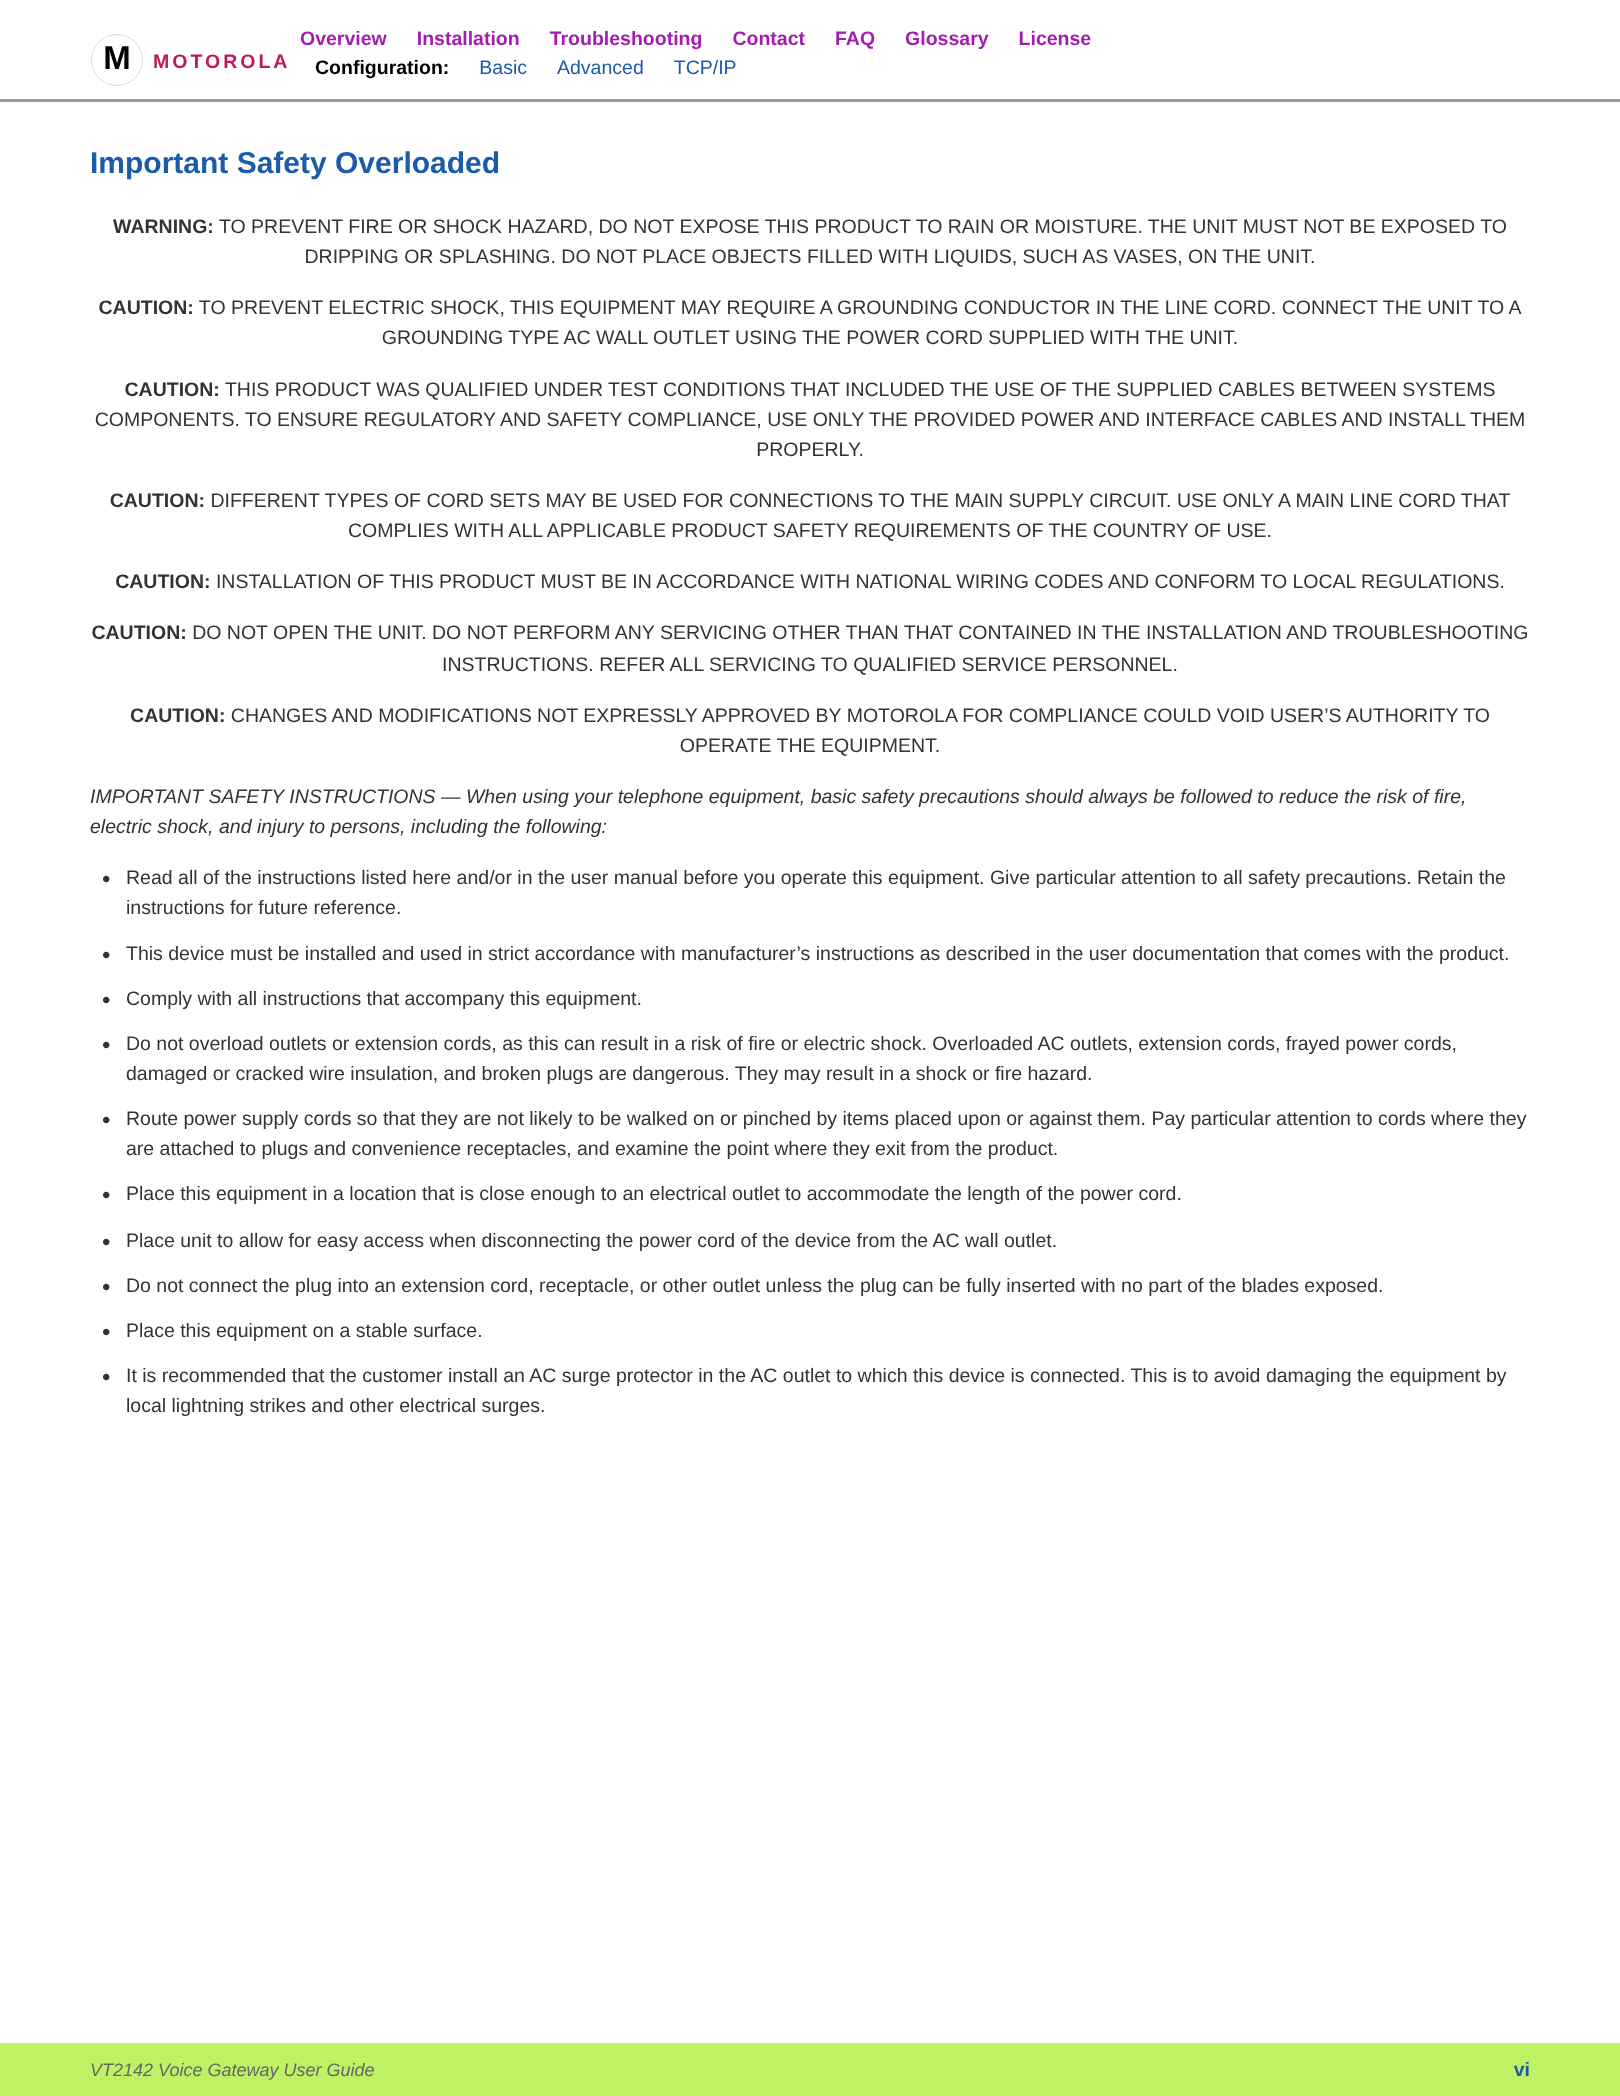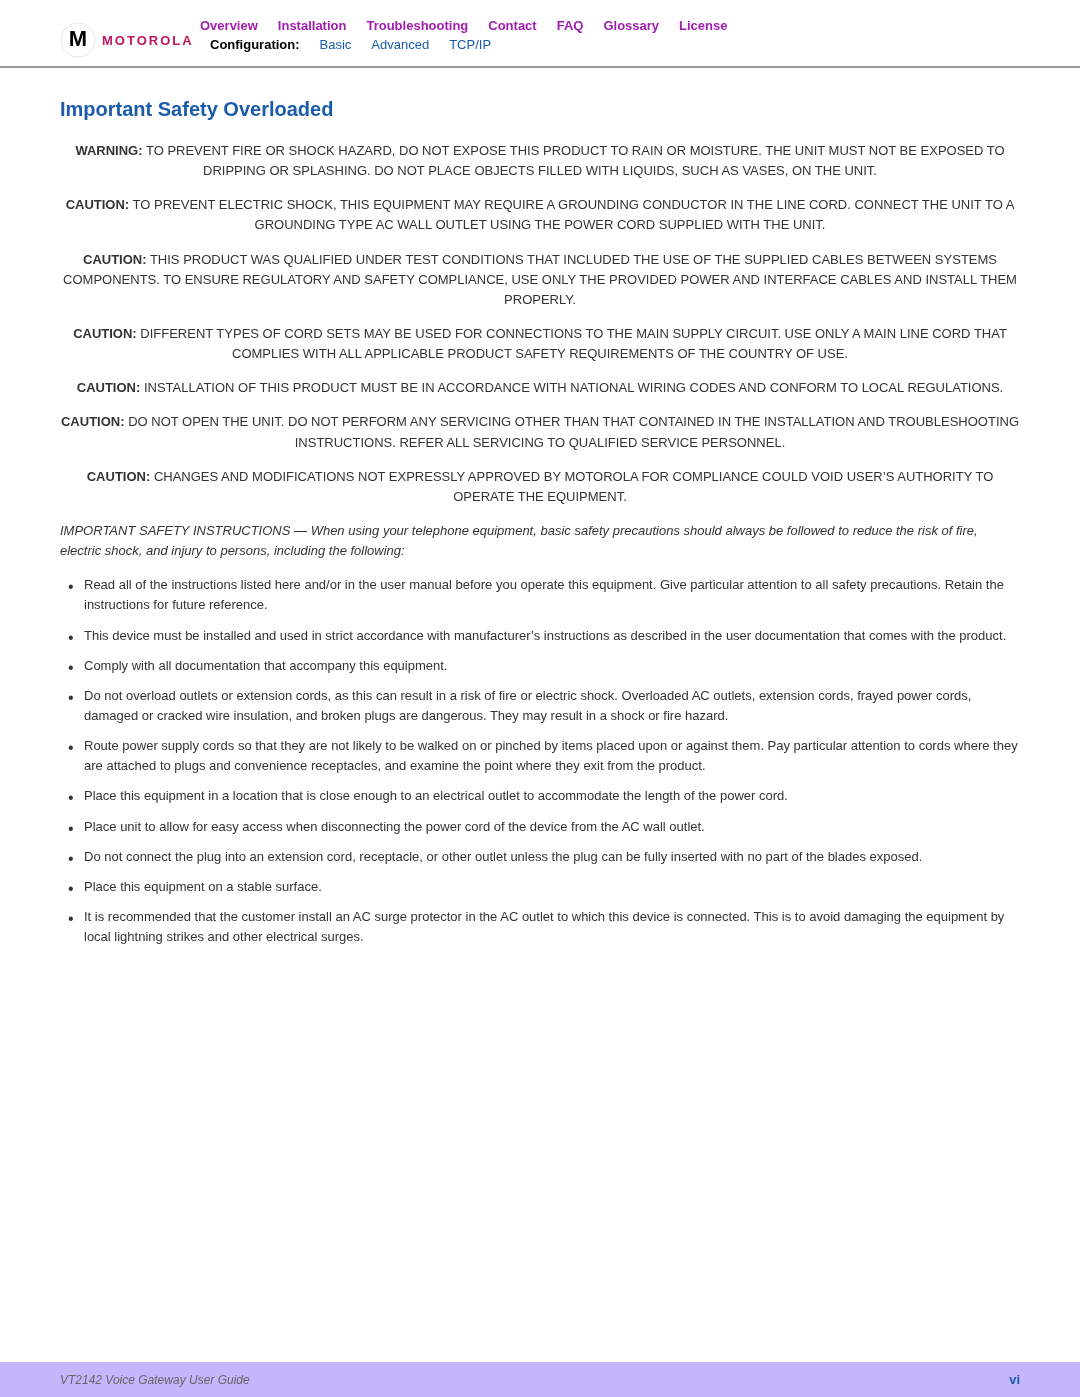--- a/index.html
+++ b/index.html
@@ -123,21 +123,21 @@
     .footer {
       display: flex;
       justify-content: space-between;
       align-items: center;
       padding: 10px 60px;
       margin-top: auto;
       position: fixed;
       bottom: 0;
       left: 0;
       right: 0;
-      background: #c4b5fd;
+      background: #bef264;
     }
     .footer-left {
       font-size: 12px;
       color: #666;
       font-style: italic;
     }
     .footer-right {
       font-size: 13px;
       color: #1a5baa;
       font-weight: bold;
@@ -204,21 +204,21 @@
 
   <p class="para">
     <span class="para-bold-label">CAUTION:</span><span> CHANGES AND MODIFICATIONS NOT EXPRESSLY APPROVED BY MOTOROLA FOR COMPLIANCE COULD VOID USER’S AUTHORITY TO OPERATE THE EQUIPMENT.</span>
   </p>
 
   <p class="italic-para">IMPORTANT SAFETY INSTRUCTIONS — When using your telephone equipment, basic safety precautions should always be followed to reduce the risk of fire, electric shock, and injury to persons, including the following:</p>
 
   <ul class="bullet-list">
     <li>Read all of the instructions listed here and/or in the user manual before you operate this equipment. Give particular attention to all safety precautions. Retain the instructions for future reference.</li>
     <li>This device must be installed and used in strict accordance with manufacturer’s instructions as described in the user documentation that comes with the product.</li>
-    <li>Comply with all documentation that accompany this equipment.</li>
+    <li>Comply with all instructions that accompany this equipment.</li>
     <li>Do not overload outlets or extension cords, as this can result in a risk of fire or electric shock. Overloaded AC outlets, extension cords, frayed power cords, damaged or cracked wire insulation, and broken plugs are dangerous. They may result in a shock or fire hazard.</li>
     <li>Route power supply cords so that they are not likely to be walked on or pinched by items placed upon or against them. Pay particular attention to cords where they are attached to plugs and convenience receptacles, and examine the point where they exit from the product.</li>
     <li>Place this equipment in a location that is close enough to an electrical outlet to accommodate the length of the power cord.</li>
     <li>Place unit to allow for easy access when disconnecting the power cord of the device from the AC wall outlet.</li>
     <li>Do not connect the plug into an extension cord, receptacle, or other outlet unless the plug can be fully inserted with no part of the blades exposed.</li>
     <li>Place this equipment on a stable surface.</li>
     <li>It is recommended that the customer install an AC surge protector in the AC outlet to which this device is connected. This is to avoid damaging the equipment by local lightning strikes and other electrical surges.</li>
   </ul>
 </div>
 

